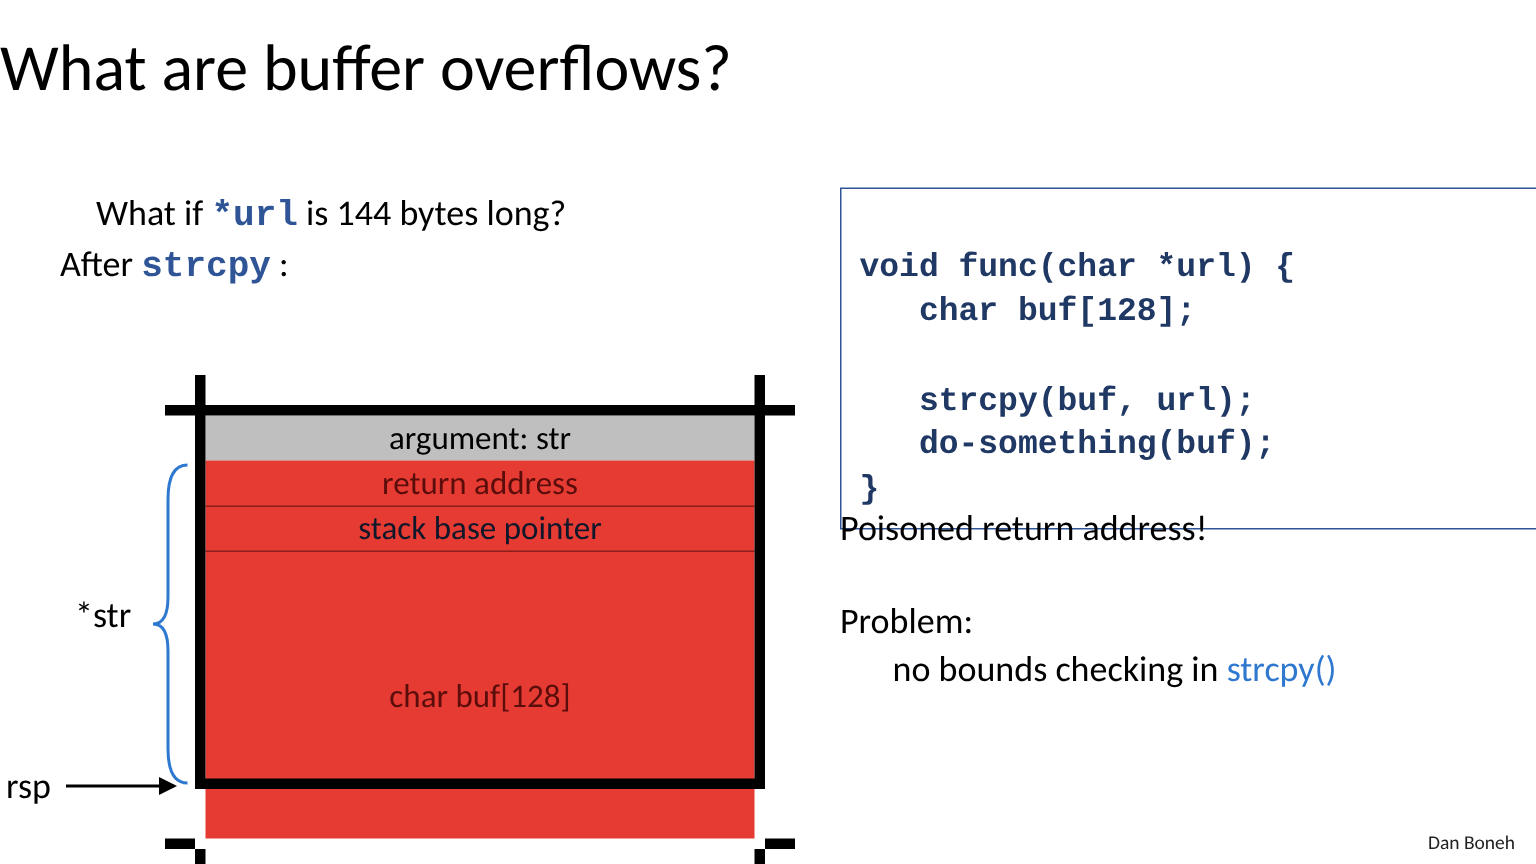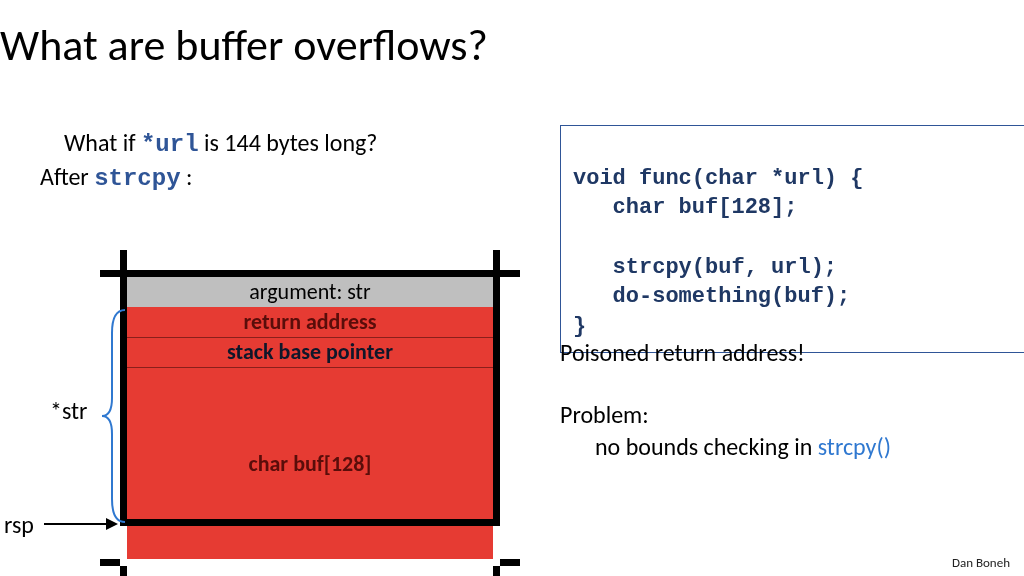--- a/index.html
+++ b/index.html
@@ -84,21 +84,21 @@
     bottom: 6px;
     right: 14px;
     font-size: 13px;
     color: #222;
   }
 
   
   .stack-wrap {
     position: absolute;
     top: 270px;
-    left: 120px;
+    left: 130px;
     width: 380px;
     height: 296px;
   }
   .stack-frameborder {
     position: absolute;
     left: 0;
     top: 0;
     width: 380px;
     height: 256px;
     box-sizing: border-box;
@@ -126,21 +126,20 @@
     line-height: 30px;
     color: #000;
   }
   .region-red {
     position: absolute;
     left: 7px;
     right: 7px;
     top: 37px;
     bottom: 7px;
     background: #e63b33;
-    font-weight: bold;
   }
   .sep1, .sep2 {
     position: absolute;
     left: 0;
     right: 0;
     height: 1px;
     background: #8a1f1b;
   }
   .sep1 { top: 30px; }
   .sep2 { top: 60px; }

